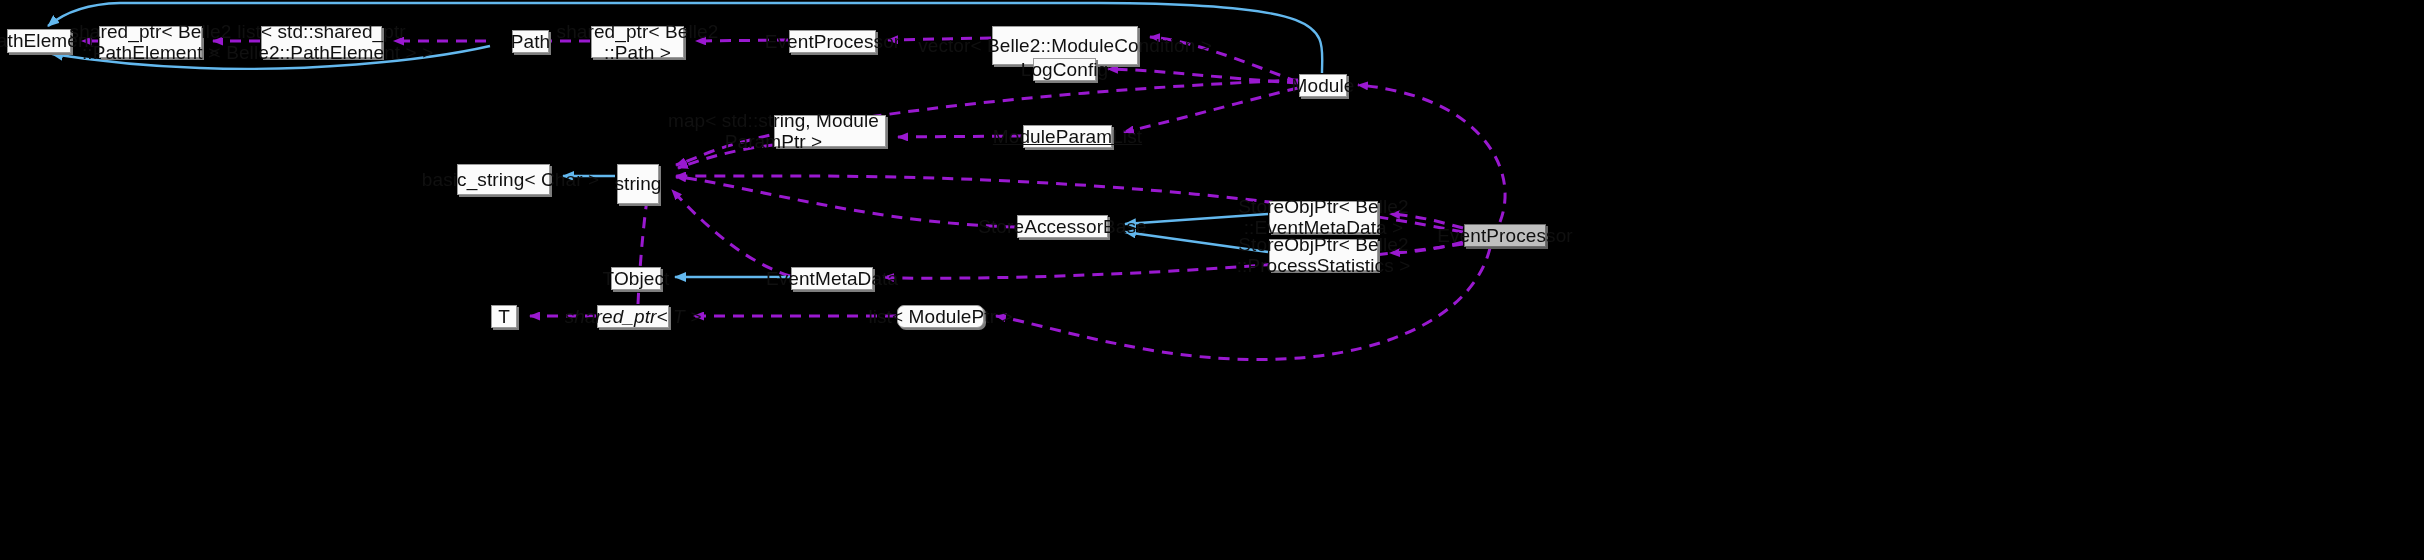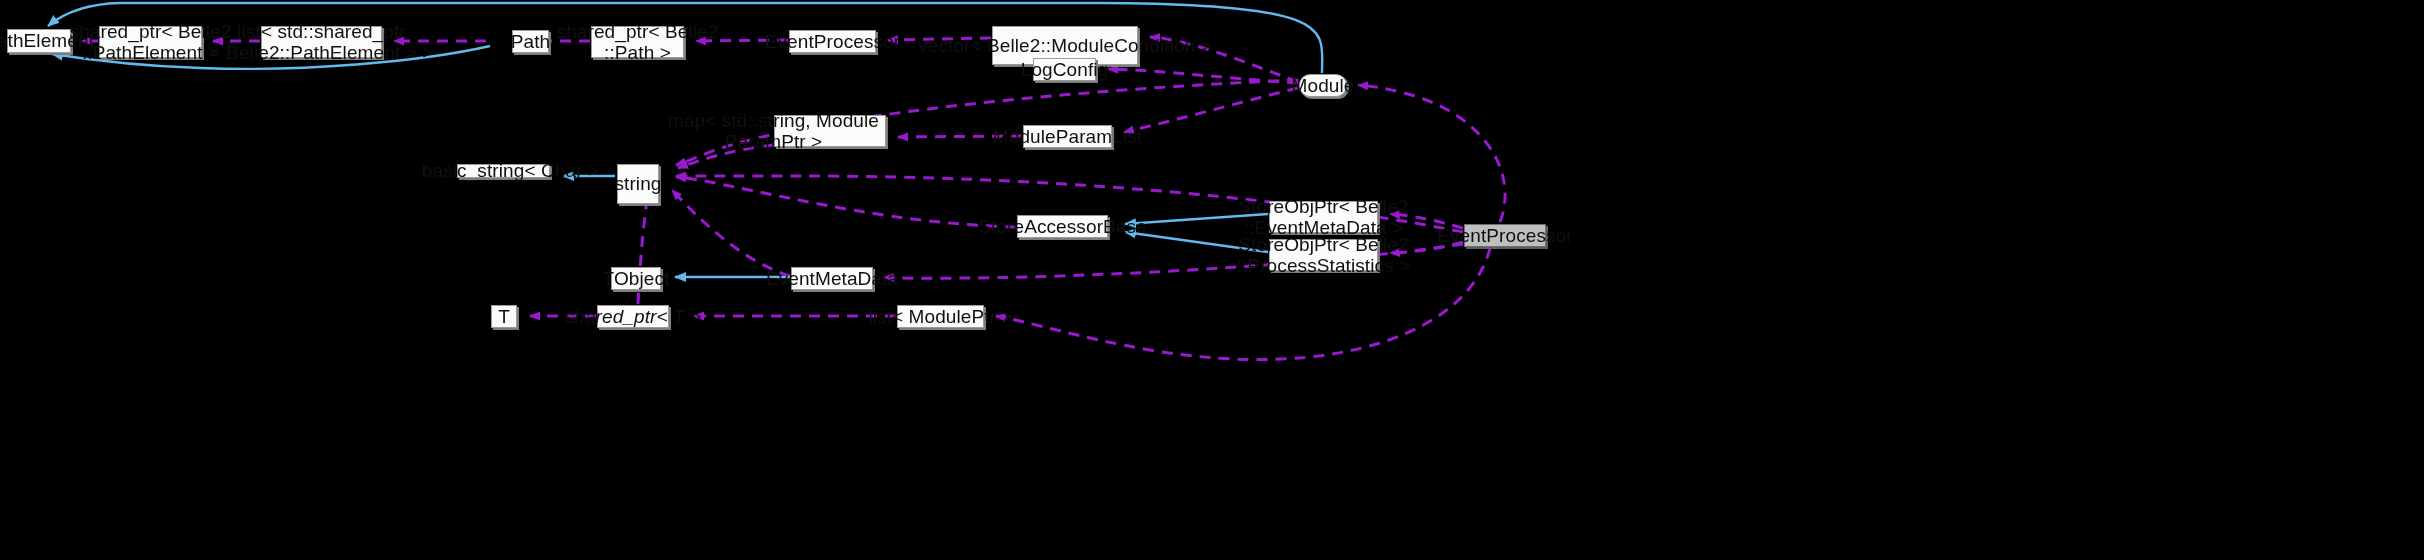--- a/index.html
+++ b/index.html
@@ -148,27 +148,27 @@
     </g>
   </svg>
 <div class="node" style="left: 7px; top: 29px; width: 64px; height: 24px;"><div><span>PathElement</span></div></div>
     <div class="node" style="left: 99px; top: 26px; width: 103px; height: 32px;"><div><span>shared_ptr&lt; Belle2</span><span>::PathElement &gt;</span></div></div>
     <div class="node" style="left: 261px; top: 26px; width: 121px; height: 32px;"><div><span>list&lt; std::shared_ptr</span><span>&lt; Belle2::PathElement &gt; &gt;</span></div></div>
     <div class="node" style="left: 487px; top: 30px; width: 37px; height: 23px; margin-left: 25px;"><div><span>Path</span></div></div>
     <div class="node" style="left: 591px; top: 26px; width: 93px; height: 32px;"><div><span>shared_ptr&lt; Belle2</span><span>::Path &gt;</span></div></div>
     <div class="node" style="left: 789px; top: 30px; width: 87px; height: 23px;"><div><span>EventProcessor</span></div></div>
     <div class="node" style="left: 992px; top: 26px; width: 146px; height: 39px;"><div><span>vector&lt; Belle2::ModuleCondition &gt;</span></div></div>
     <div class="node" style="left: 1033px; top: 58px; width: 63px; height: 23px;"><div><span>LogConfig</span></div></div>
-    <div class="node" style="left: 1299px; top: 74px; width: 48px; height: 23px; border-radius: 11px;"><div><span>Module</span></div></div>
-    <div class="node" style="left: 457px; top: 164px; width: 93px; height: 14px; padding-left: 20px;"><div><span>basic_string&lt; Char &gt;</span></div></div>
+    <div class="node" style="left: 1299px; top: 74px; width: 48px; height: 23px;"><div><span>Module</span></div></div>
+    <div class="node" style="left: 457px; top: 164px; width: 93px; height: 31px; padding-left: 20px;"><div><span>basic_string&lt; Char &gt;</span></div></div>
     <div class="node" style="left: 617px; top: 164px; width: 42px; height: 40px;"><div><span>string</span></div></div>
     <div class="node" style="left: 774px; top: 115px; width: 112px; height: 32px; justify-content: flex-end;"><div><span>map&lt; std::string, Module</span><span>ParamPtr &gt;</span></div></div>
-    <div class="node" style="left: 1023px; top: 125px; width: 89px; height: 23px;"><div><span>ModuleParamList</span></div></div>
+    <div class="node" style="left: 1023px; top: 125px; width: 89px; height: 23px; text-decoration: underline;"><div><span>ModuleParamList</span></div></div>
     <div class="node" style="left: 1017px; top: 215px; width: 91px; height: 23px;"><div><span>StoreAccessorBase</span></div></div>
     <div class="node" style="left: 1269px; top: 201px; width: 109px; height: 32px;"><div><span>StoreObjPtr&lt; Belle2</span><span>::EventMetaData &gt;</span></div></div>
     <div class="node" style="left: 1269px; top: 239px; width: 109px; height: 32px;"><div><span>StoreObjPtr&lt; Belle2</span><span>::ProcessStatistics &gt;</span></div></div>
     <div class="node focus" style="left: 1464px; top: 224px; width: 82px; height: 23px;"><div><span>EventProcessor</span></div></div>
     <div class="node" style="left: 611px; top: 267px; width: 50px; height: 23px;"><div><span>TObject</span></div></div>
     <div class="node" style="left: 791px; top: 267px; width: 82px; height: 23px;"><div><span>EventMetaData</span></div></div>
     <div class="node" style="left: 491px; top: 305px; width: 26px; height: 23px;"><div><span>T</span></div></div>
     <div class="node" style="left: 597px; top: 305px; width: 72px; height: 23px; font-style: italic;"><div><span>shared_ptr&lt; T &gt;</span></div></div>
-    <div class="node" style="left: 897px; top: 305px; width: 87px; height: 23px;"><div><span>list&lt; ModulePtr &gt;</span></div></div>
+    <div class="node" style="left: 897px; top: 305px; width: 87px; height: 23px; border-radius: 7px;"><div><span>list&lt; ModulePtr &gt;</span></div></div>
   </div>
 
 </body></html>

